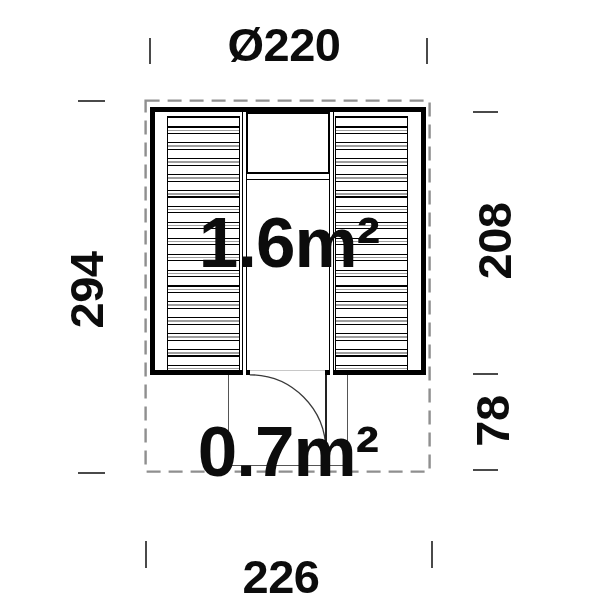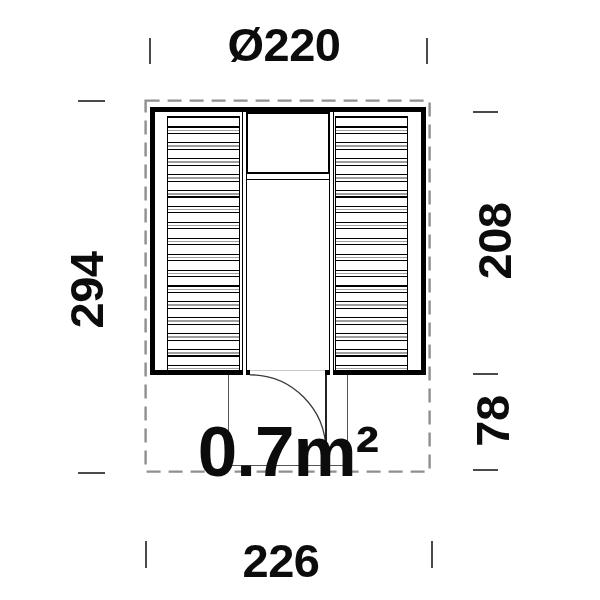--- a/index.html
+++ b/index.html
@@ -73,20 +73,21 @@
   <div class="tick-v" style="left:426.2px;top:38px;height:25.5px;"></div>
   <div class="tick-v" style="left:145.2px;top:541px;height:27px;"></div>
   <div class="tick-v" style="left:431px;top:541px;height:27px;"></div>
   <div class="tick-h" style="left:78px;top:100px;width:27px;"></div>
   <div class="tick-h" style="left:78px;top:471.6px;width:27px;"></div>
   <div class="tick-h" style="left:473px;top:110.8px;width:25px;"></div>
   <div class="tick-h" style="left:473px;top:373.2px;width:25px;"></div>
   <div class="tick-h" style="left:473px;top:468.6px;width:25px;"></div>
 
   <div class="dim-label" style="left:284px;top:44px;text-align:right;">Ø220</div>
-  <div class="dim-label" style="left:281px;top:560px;">226</div>
+  <div class="dim-label" style="left:281px;top:576px;">226</div>
   <div class="dim-label rot" style="left:86px;top:290px;">294</div>
   <div class="dim-label rot" style="left:494px;top:241px;">208</div>
   <div class="dim-label rot" style="left:492px;top:421px;">78</div>
 
+  <div class="area-label" style="left:289px;top:242px;">1.6m²</div>
   <div class="area-label" style="left:288px;top:451px;">0.7m²</div>
 
 </div>
 
 </body></html>

